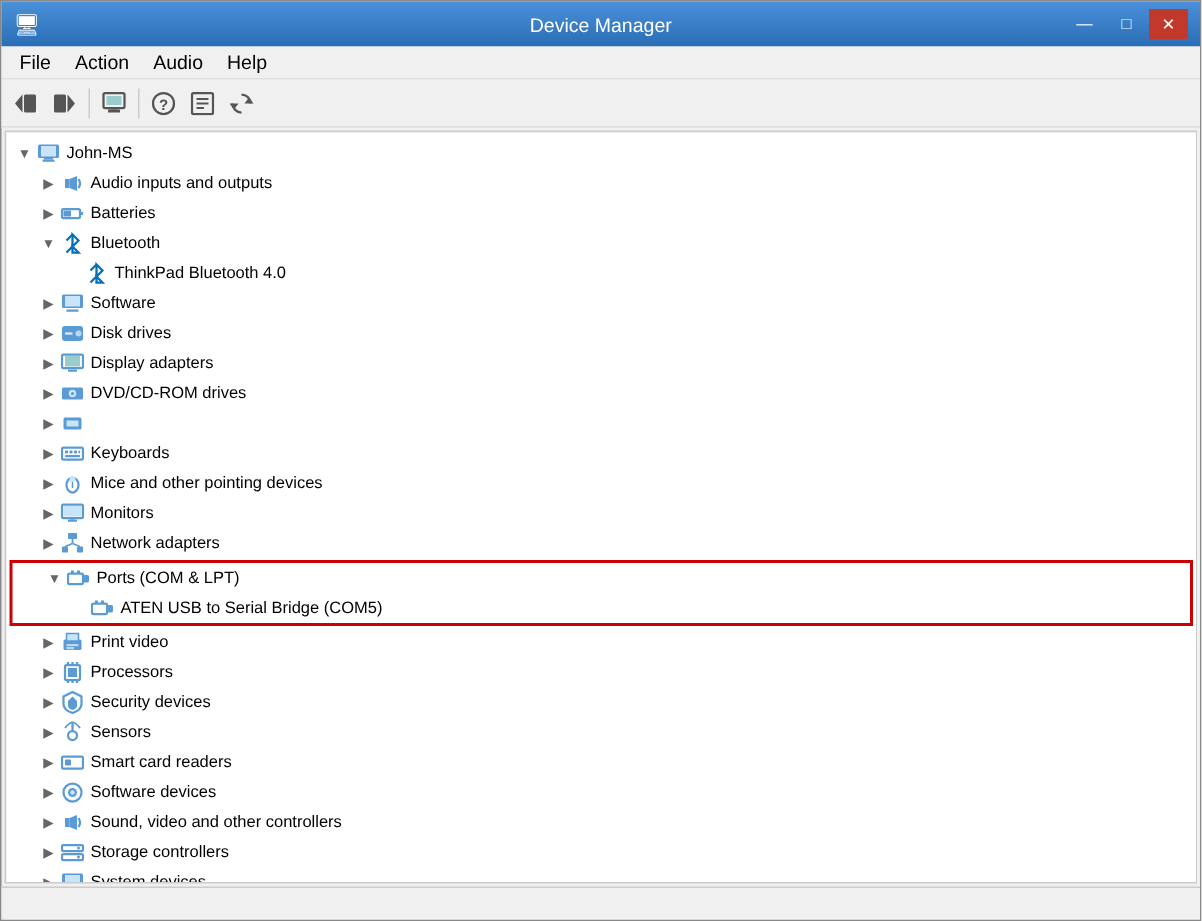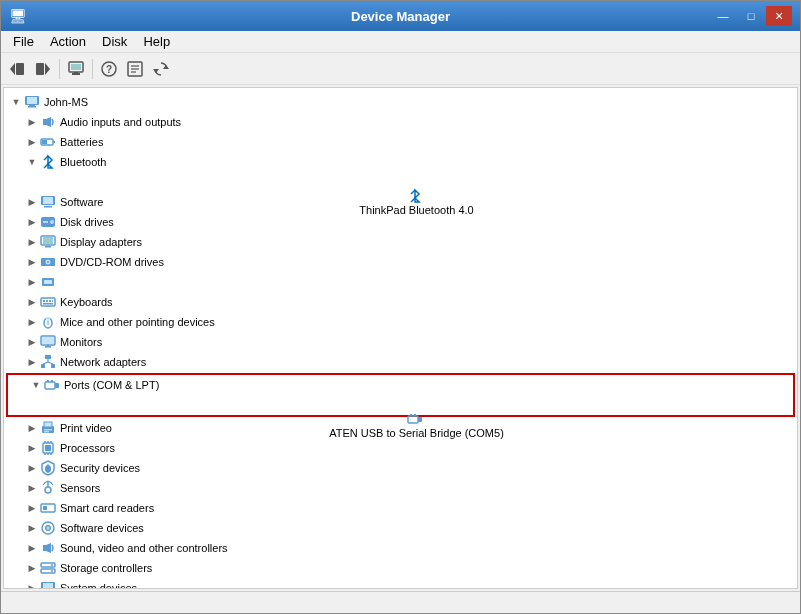--- a/index.html
+++ b/index.html
@@ -32,21 +32,21 @@
     }
 
     .title-bar-left {
       display: flex;
       align-items: center;
     }
 
     .title-bar-title {
       color: white;
       font-size: 13px;
-      font-weight: 700;
+      font-weight: 400;
       flex: 1;
       text-align: center;
       position: absolute;
       left: 50%;
       transform: translateX(-50%);
     }
 
     .title-bar-controls {
       display: flex;
       gap: 2px;
@@ -162,21 +162,21 @@
       font-size: 13px;
     }
 
     .item-label {
       font-size: 11px;
     }
 
     
     .indent-0 { padding-left: 4px; }
     .indent-1 { padding-left: 20px; }
-    .indent-2 { padding-left: 36px; flex-direction: column; }
+    .indent-2 { padding-left: 36px; }
 
     .status-bar {
       height: 22px;
       background: #f0f0f0;
       border-top: 1px solid #ccc;
       display: flex;
       align-items: center;
       padding: 0 8px;
       font-size: 12px;
       flex-shrink: 0;
@@ -207,21 +207,21 @@
     <div class="title-bar-controls">
       <button class="title-btn">—</button>
       <button class="title-btn">□</button>
       <button class="title-btn close">✕</button>
     </div>
   </div>
 
   <div class="menu-bar">
     <span class="menu-item">File</span>
     <span class="menu-item">Action</span>
-    <span class="menu-item">Disk</span>
+    <span class="menu-item">Audio</span>
     <span class="menu-item">Help</span>
   </div>
 
   <div class="toolbar">
     <button class="toolbar-btn" title="Back">
       <svg width="16" height="16" viewBox="0 0 16 16">
           <polygon points="6,2 6,14 1,8" fill="#555"></polygon>
           <rect x="7" y="2" width="8" height="12" fill="#555" rx="1"></rect>
         </svg>
     </button>

